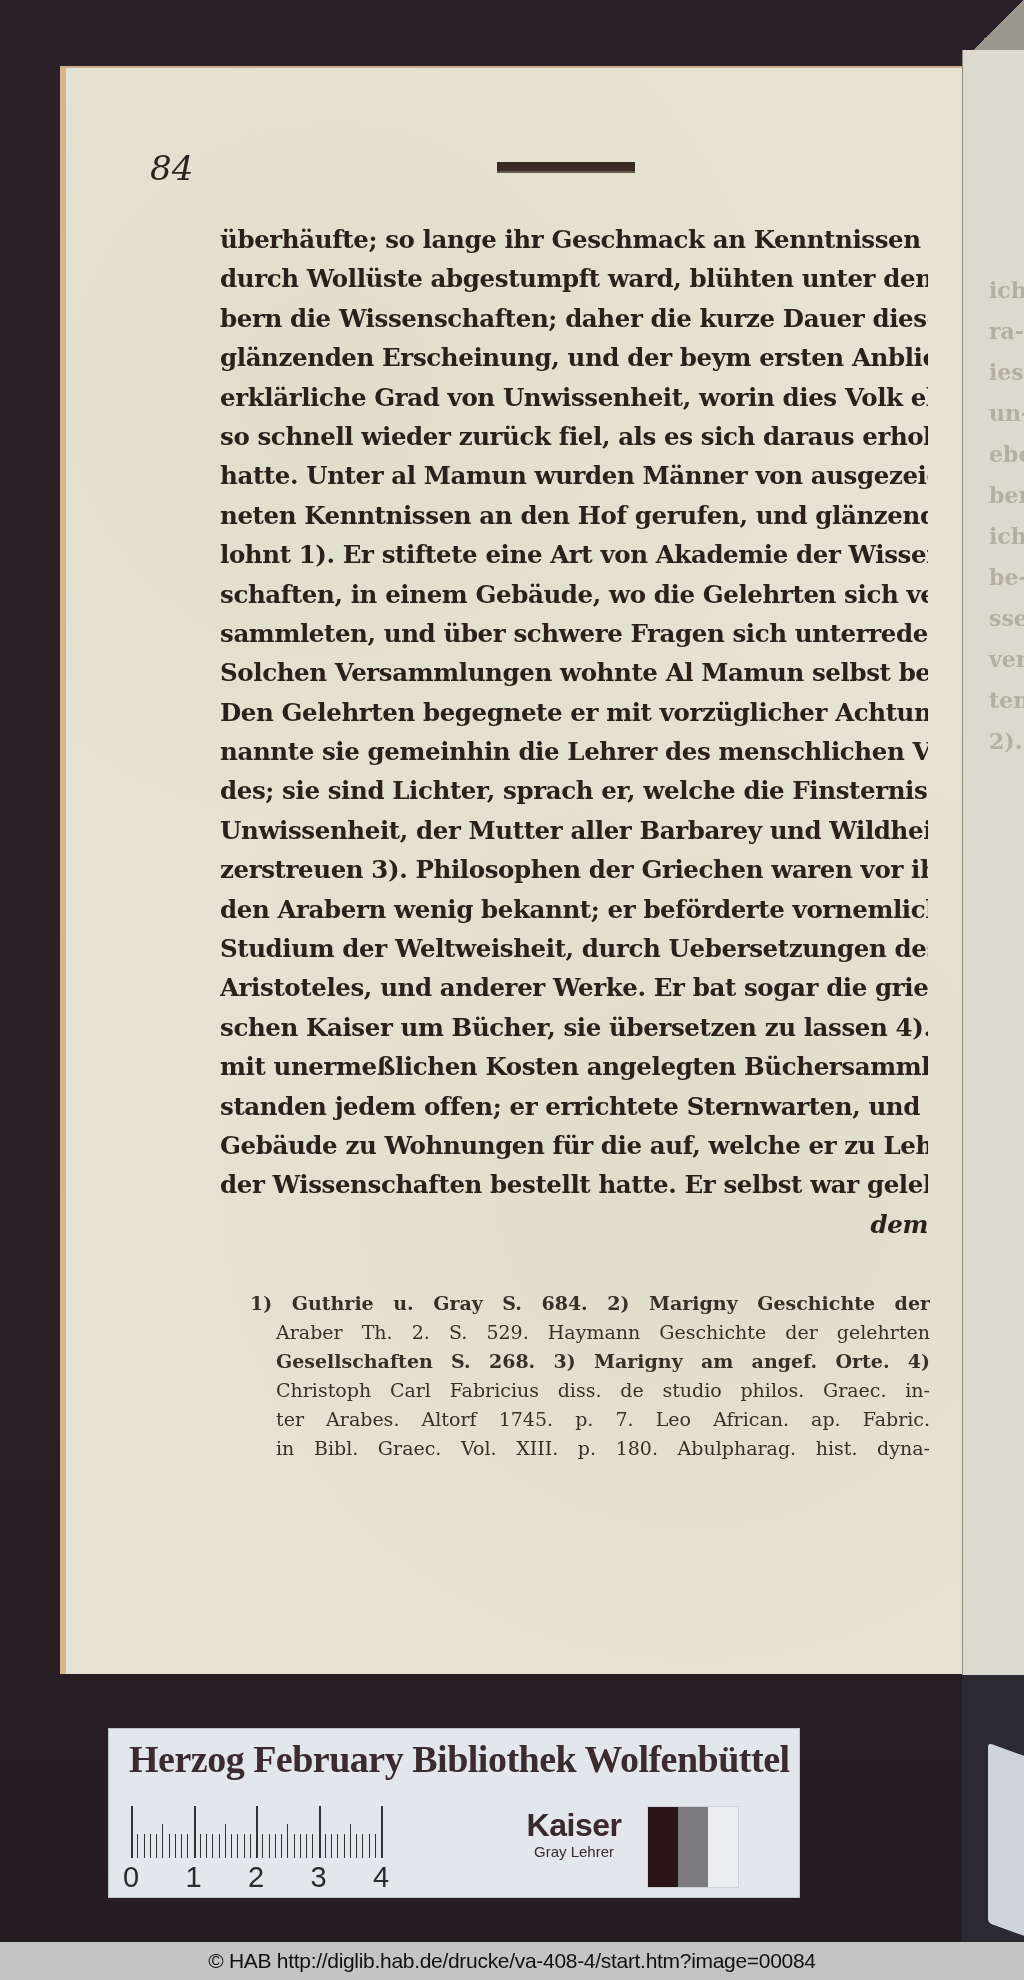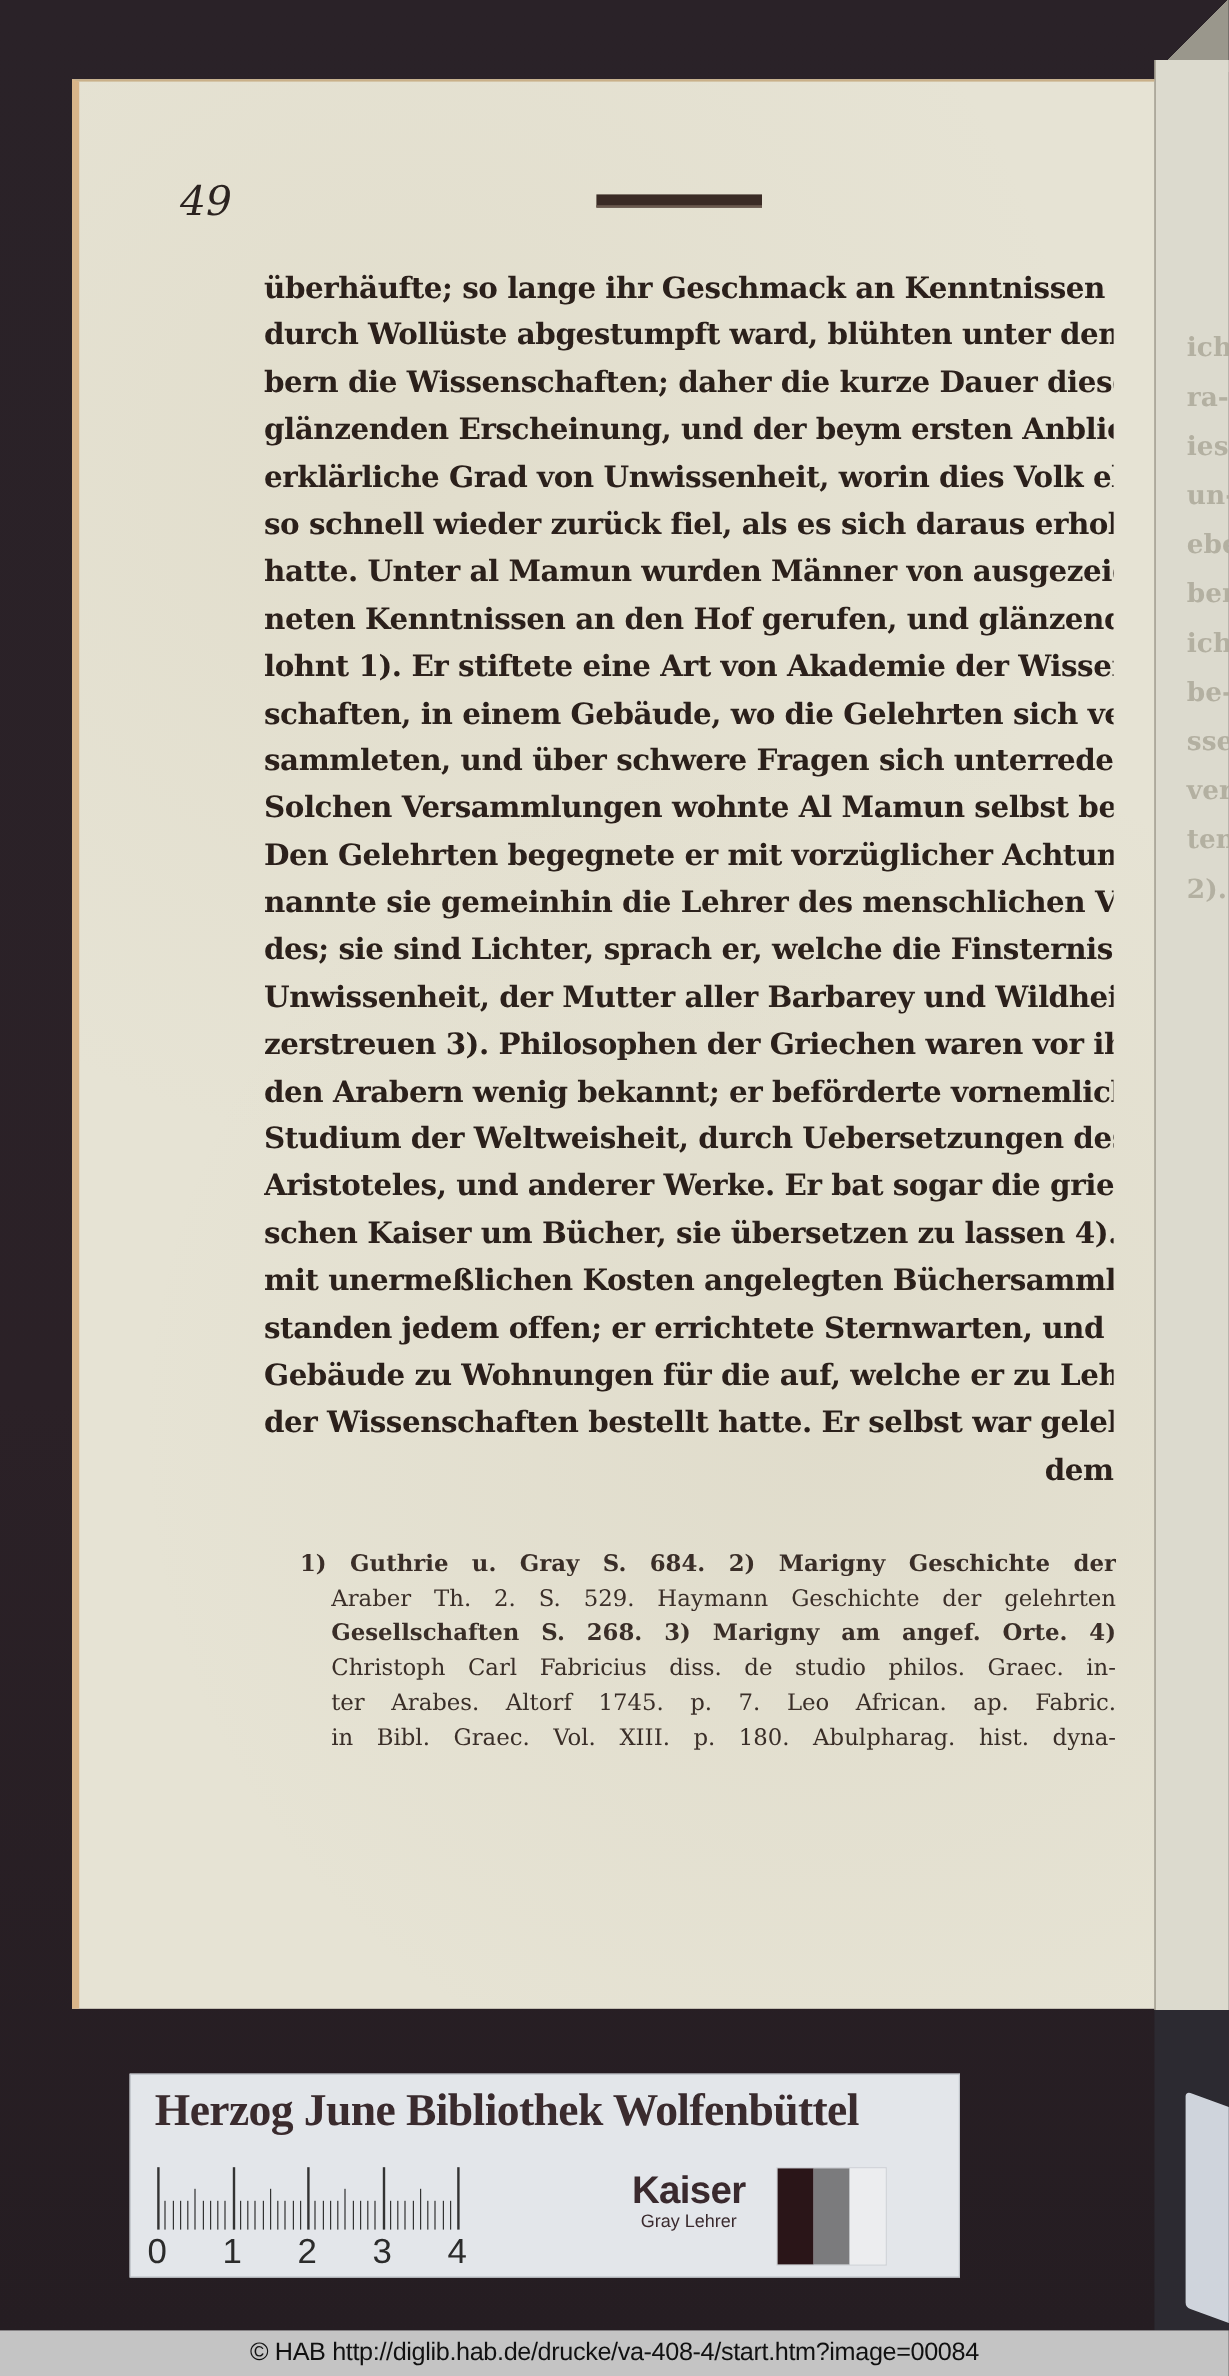--- a/index.html
+++ b/index.html
@@ -55,21 +55,21 @@
   }
   .body-text {
     position:absolute; left:220px; top:220px; width:708px;
     color:#2b201b; font-family:"DejaVu Serif", serif;
     font-size:24.5px; font-weight:bold; letter-spacing:-0.4px;
   }
   .line {
     height:39.4px; line-height:39.4px; white-space:nowrap;
     text-align:justify; text-align-last:justify; overflow:hidden;
   }
-  .line.last { text-align:right; text-align-last:right; }
+  .line.last { text-align:right; text-align-last:right;font-style:italic; }
   .footnotes {
     position:absolute; left:250px; top:1289px; width:680px;
     color:#3a2e28; font-family:"DejaVu Serif", serif; font-size:19px;
   }
   .fn-line {
     height:29px; line-height:29px; white-space:nowrap;
     text-align:justify; text-align-last:justify; overflow:hidden;
     padding-left:26px;
   }
   .fn-line.first { padding-left:0; }
@@ -123,21 +123,21 @@
 be-
 ssen-
 ver-
 ten.
 2).</div>
 </div>
 <div class="next-page-bottom"></div>
 <div class="next-card"></div>
 
 <div class="page"></div>
-<div class="page-number">49</div>
+<div class="page-number">84</div>
 <div class="head-rule"></div>
 
 <div class="body-text" id="body">
     <div class="line">überhäufte; so lange ihr Geschmack an Kenntnissen nicht</div>
     <div class="line">durch Wollüste abgestumpft ward, blühten unter den Ara-</div>
     <div class="line">bern die Wissenschaften; daher die kurze Dauer dieser</div>
     <div class="line">glänzenden Erscheinung, und der beym ersten Anblick un-</div>
     <div class="line">erklärliche Grad von Unwissenheit, worin dies Volk eben</div>
     <div class="line">so schnell wieder zurück fiel, als es sich daraus erhoben</div>
     <div class="line">hatte. Unter al Mamun wurden Männer von ausgezeich-</div>
@@ -164,21 +164,21 @@
 <div class="footnotes" id="fns">
     <div class="fn-line first" style="font-weight: bold;">1) Guthrie u. Gray S. 684.   2) Marigny Geschichte der</div>
     <div class="fn-line" style="font-weight: normal;">Araber Th. 2. S. 529. Haymann Geschichte der gelehrten</div>
     <div class="fn-line" style="font-weight: bold;">Gesellschaften S. 268.   3) Marigny am angef. Orte.   4)</div>
     <div class="fn-line">Christoph Carl Fabricius diss. de studio philos. Graec. in-</div>
     <div class="fn-line">ter Arabes. Altorf 1745. p. 7.   Leo African. ap. Fabric.</div>
     <div class="fn-line">in Bibl. Graec. Vol. XIII. p. 180. Abulpharag. hist. dyna-</div>
   </div>
 
 <div class="card">
-  <div class="card-title">Herzog June Bibliothek Wolfenbüttel</div>
+  <div class="card-title">Herzog February Bibliothek Wolfenbüttel</div>
   <div class="ruler" id="ruler">
       <div class="tick" style="left: 0px; height: 52px; width: 2px;"></div>
       <div class="tick" style="left: 6.25px; height: 24px;"></div>
       <div class="tick" style="left: 12.5px; height: 24px;"></div>
       <div class="tick" style="left: 18.75px; height: 24px;"></div>
       <div class="tick" style="left: 25px; height: 24px;"></div>
       <div class="tick" style="left: 31.25px; height: 34px;"></div>
       <div class="tick" style="left: 37.5px; height: 24px;"></div>
       <div class="tick" style="left: 43.75px; height: 24px;"></div>
       <div class="tick" style="left: 50px; height: 24px;"></div>

